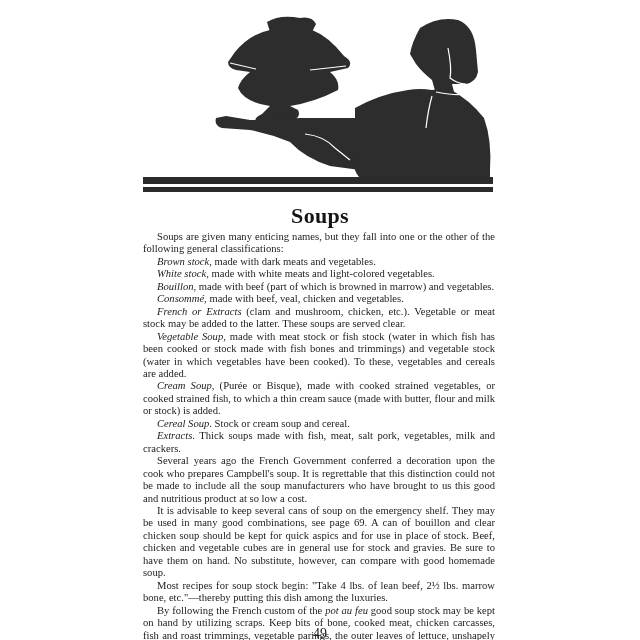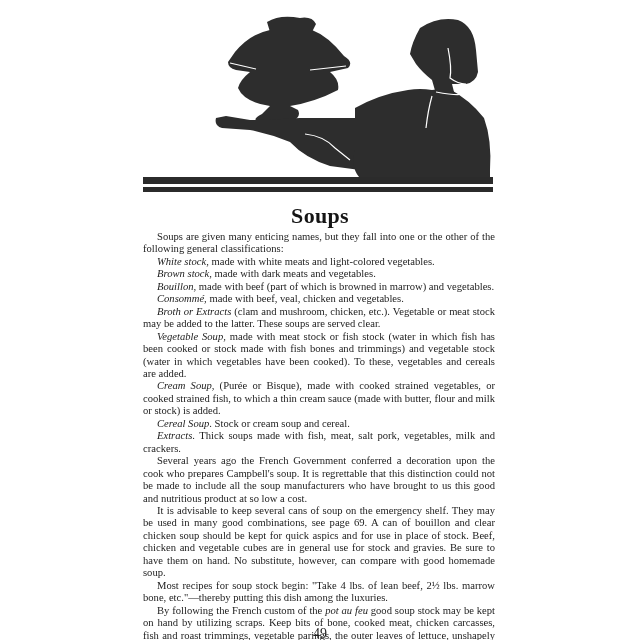--- a/index.html
+++ b/index.html
@@ -55,25 +55,25 @@
     </g>
   </svg>
 
   <div class="rule r1"></div>
   <div class="rule r2"></div>
 
   <div class="title">Soups</div>
 
   <div class="body">
     <p><span>Soups are given many enticing names, but they fall into one or the other of the following general classifications:</span></p>
+    <p><span class="it">Brown stock</span><span>, made with dark meats and vegetables.</span></p>
     <p><span class="it">White stock</span><span>, made with white meats and light-colored vegetables.</span></p>
-    <p><span class="it">Brown stock</span><span>, made with dark meats and vegetables.</span></p>
     <p><span class="it">Bouillon</span><span>, made with beef (part of which is browned in marrow) and vegetables.</span></p>
     <p><span class="it">Consommé</span><span>, made with beef, veal, chicken and vegetables.</span></p>
-    <p><span class="it">Broth or Extracts</span><span> (clam and mushroom, chicken, etc.).  Vegetable or meat stock may be added to the latter.  These soups are served clear.</span></p>
+    <p><span class="it">French or Extracts</span><span> (clam and mushroom, chicken, etc.).  Vegetable or meat stock may be added to the latter.  These soups are served clear.</span></p>
     <p><span class="it">Vegetable Soup</span><span>, made with meat stock or fish stock (water in which fish has been cooked or stock made with fish bones and trimmings) and vegetable stock (water in which vegetables have been cooked).  To these, vegetables and cereals are added.</span></p>
     <p><span class="it">Cream Soup</span><span>, (Purée or Bisque), made with cooked strained vegetables, or cooked strained fish, to which a thin cream sauce (made with butter, flour and milk or stock) is added.</span></p>
     <p><span class="it">Cereal Soup</span><span>.  Stock or cream soup and cereal.</span></p>
     <p><span class="it">Extracts</span><span>.  Thick soups made with fish, meat, salt pork, vegetables, milk and crackers.</span></p>
     <p><span>Several years ago the French Government conferred a decoration upon the cook who prepares Campbell's soup.  It is regrettable that this distinction could not be made to include all the soup manufacturers who have brought to us this good and nutritious product at so low a cost.</span></p>
     <p><span>It is advisable to keep several cans of soup on the emergency shelf. They may be used in many good combinations, see page 69.  A can of bouillon and clear chicken soup should be kept for quick aspics and for use in place of stock.  Beef, chicken and vegetable cubes are in general use for stock and gravies.  Be sure to have them on hand.  No substitute, however, can compare with good homemade soup.</span></p>
     <p><span>Most recipes for soup stock begin: "Take 4 lbs. of lean beef, 2½ lbs. marrow bone, etc."—thereby putting this dish among the luxuries.</span></p>
     <p><span>By following the French custom of the </span><span class="it">pot au feu</span><span> good soup stock may be kept on hand by utilizing scraps.  Keep bits of bone, cooked meat, chicken carcasses, fish and roast trimmings, vegetable parings, the outer leaves of lettuce, unshapely tomatoes, celery tops, peapods, parsley,</span></p>
   </div>
 

